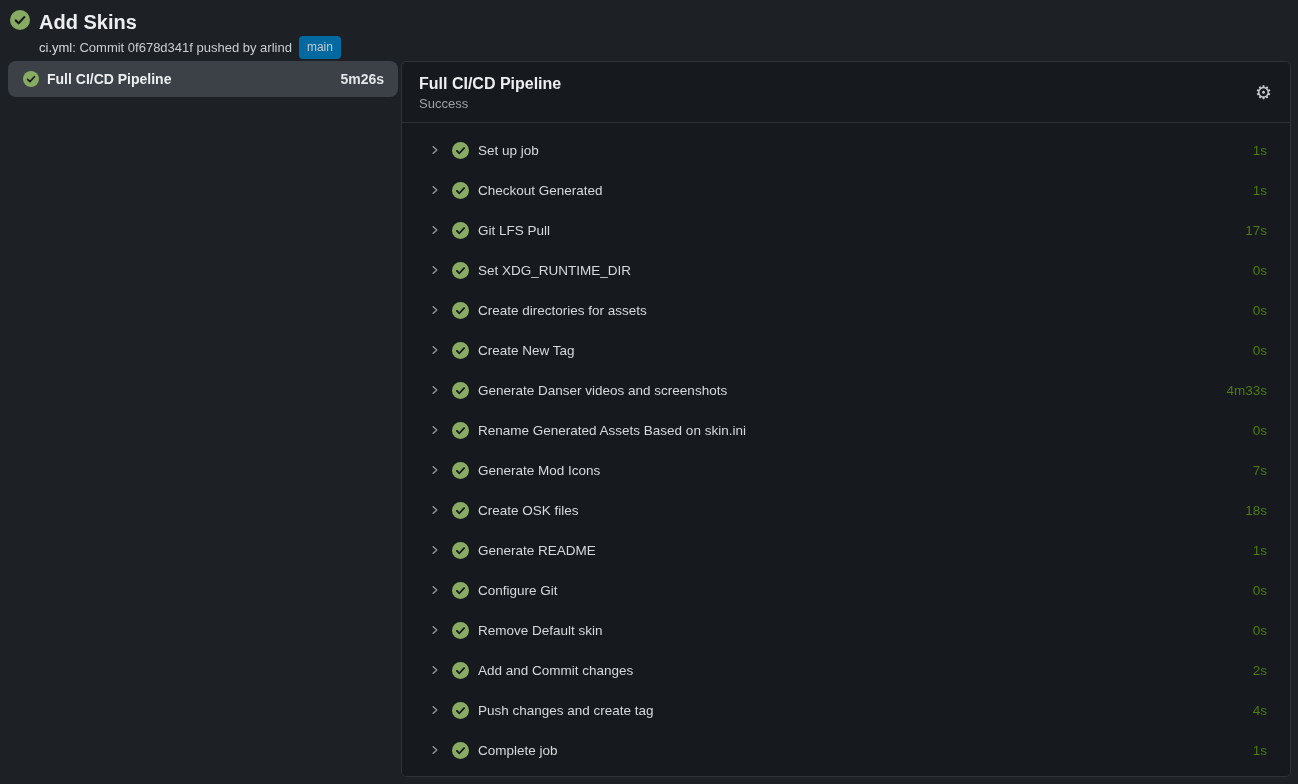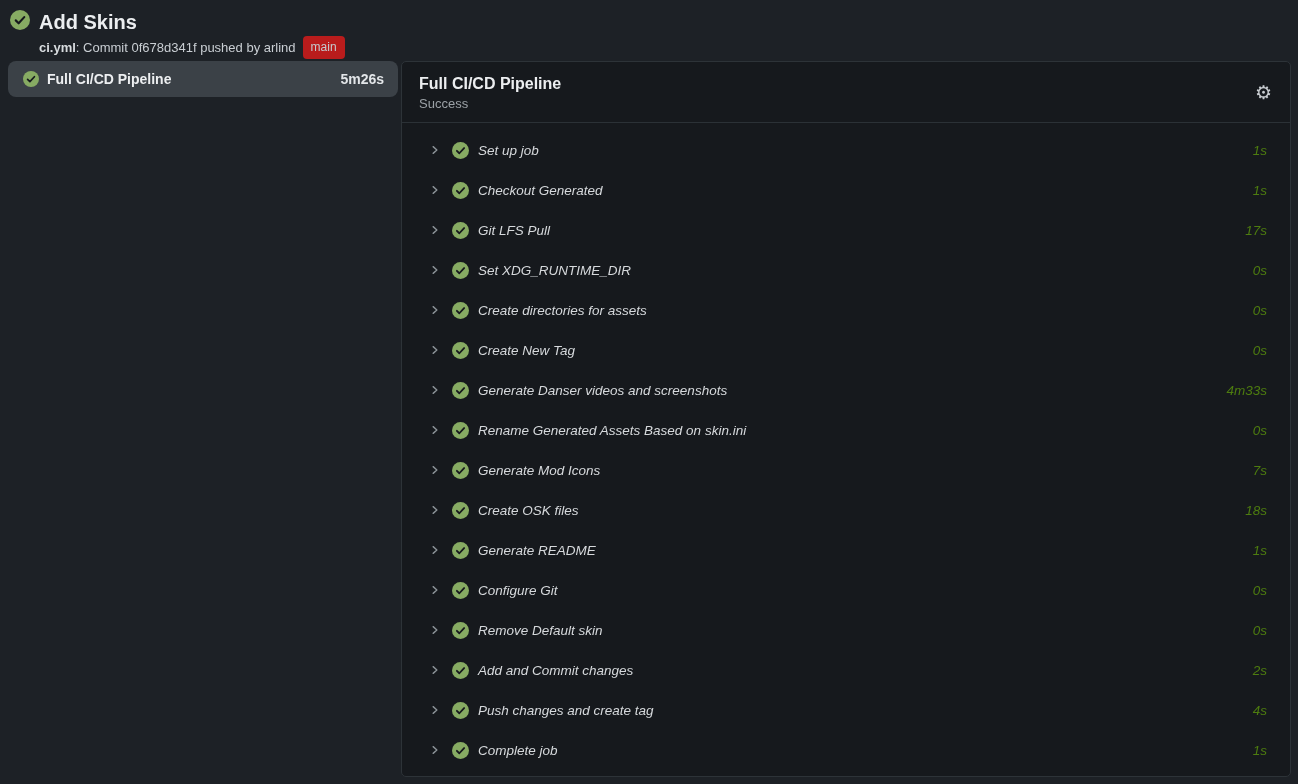--- a/index.html
+++ b/index.html
@@ -28,26 +28,26 @@
     line-height: 26px;
   }
   .commit-line {
     font-size: 13px;
     color: #c9ced3;
     line-height: 18px;
     margin-top: 1px;
     display: flex;
     align-items: center;
   }
-  .workflow-file { font-weight: 700; color: #d8dcdf; }
+  .workflow-file { font-weight: 400; color: #d8dcdf; }
   .branch-badge {
     display: inline-block;
     margin-left: 7px;
     padding: 2px 8px 3px 8px;
-    background: #b91c1c;
+    background: #0369a1;
     border-radius: 4px;
     font-size: 12px;
     color: #c5cacf;
     cursor: pointer;
   }
 
   
   .layout {
     display: flex;
     align-items: flex-start;
@@ -112,21 +112,21 @@
   .gear-button {
     margin-left: auto;
     font-size: 19px;
     line-height: 19px;
     color: #c8ccd0;
     cursor: pointer;
     user-select: none;
   }
 
   
-  .step-list { padding: 7px 0; overflow: hidden; font-style: italic; }
+  .step-list { padding: 7px 0; overflow: hidden; }
   .step-row {
     display: flex;
     align-items: center;
     height: 40px;
     padding: 0 23px 0 27px;
     cursor: pointer;
   }
   .chevron { flex: none; display: flex; margin-right: 11px; color: #8d9499; }
   .step-row .status-icon { flex: none; margin-right: 9px; }
   .step-name { font-size: 13.5px; color: #d6d9dc; }

